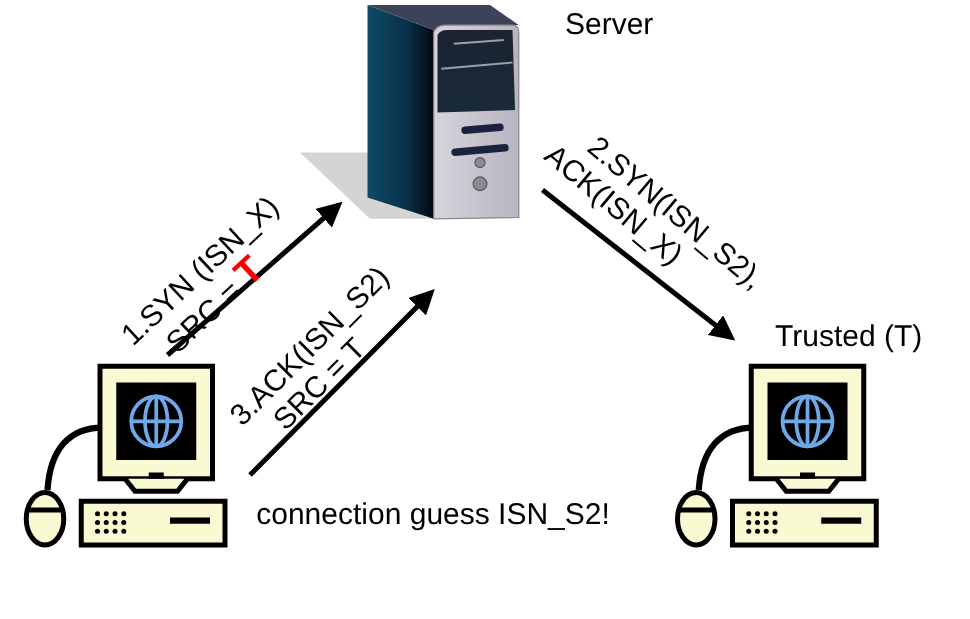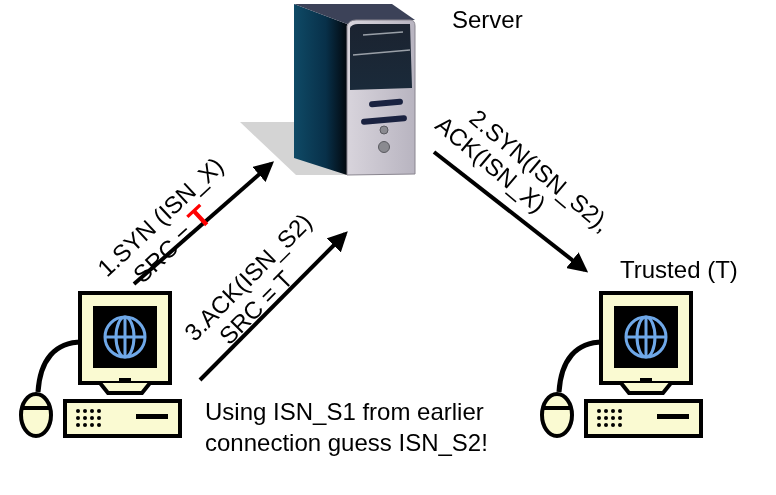--- a/index.html
+++ b/index.html
@@ -112,16 +112,15 @@
     <div>3.ACK(ISN_S2)</div>
     <div style="padding-left:22px;">SRC = T</div>
   </div>
 
   <div class="rot" style="left:482px;top:104px;transform:rotate(40deg);">
     <div>2.SYN(ISN_S2),</div>
     <div style="margin-left:-22px;">ACK(ISN_X)</div>
   </div>
 
   <div class="lbl" style="left:205px;top:396px;line-height:31px;">
-    <div>Using ISN_S1 from earlier</div>
     <div>connection guess ISN_S2!</div>
   </div>
 </div>
 
 </body></html>

